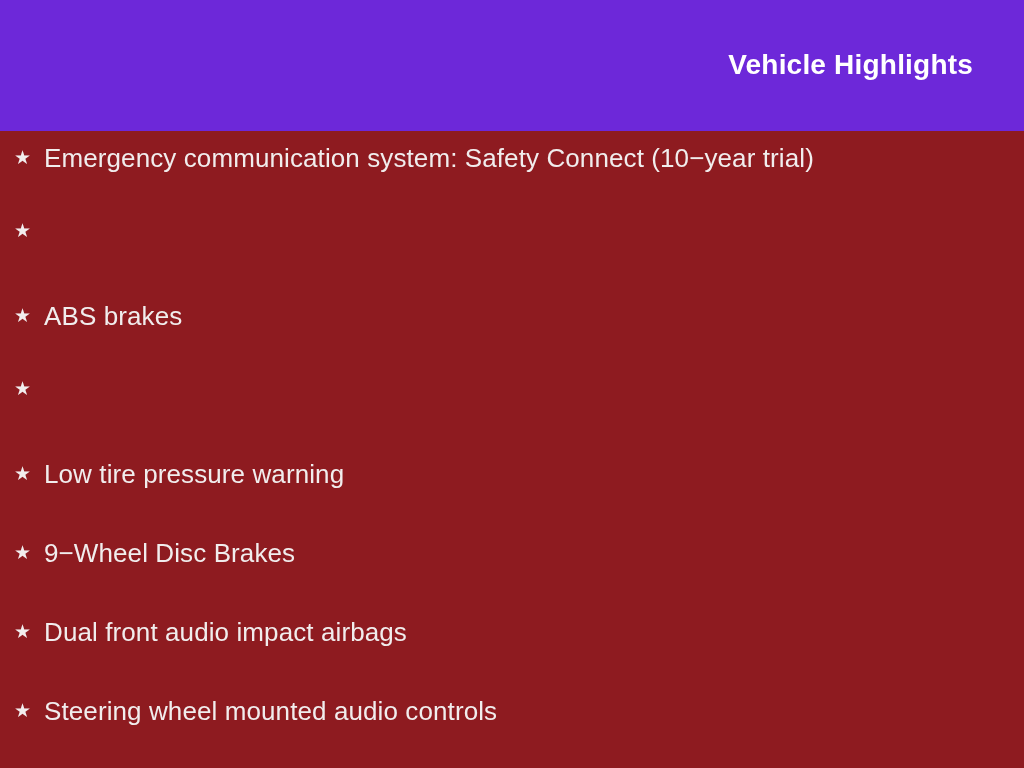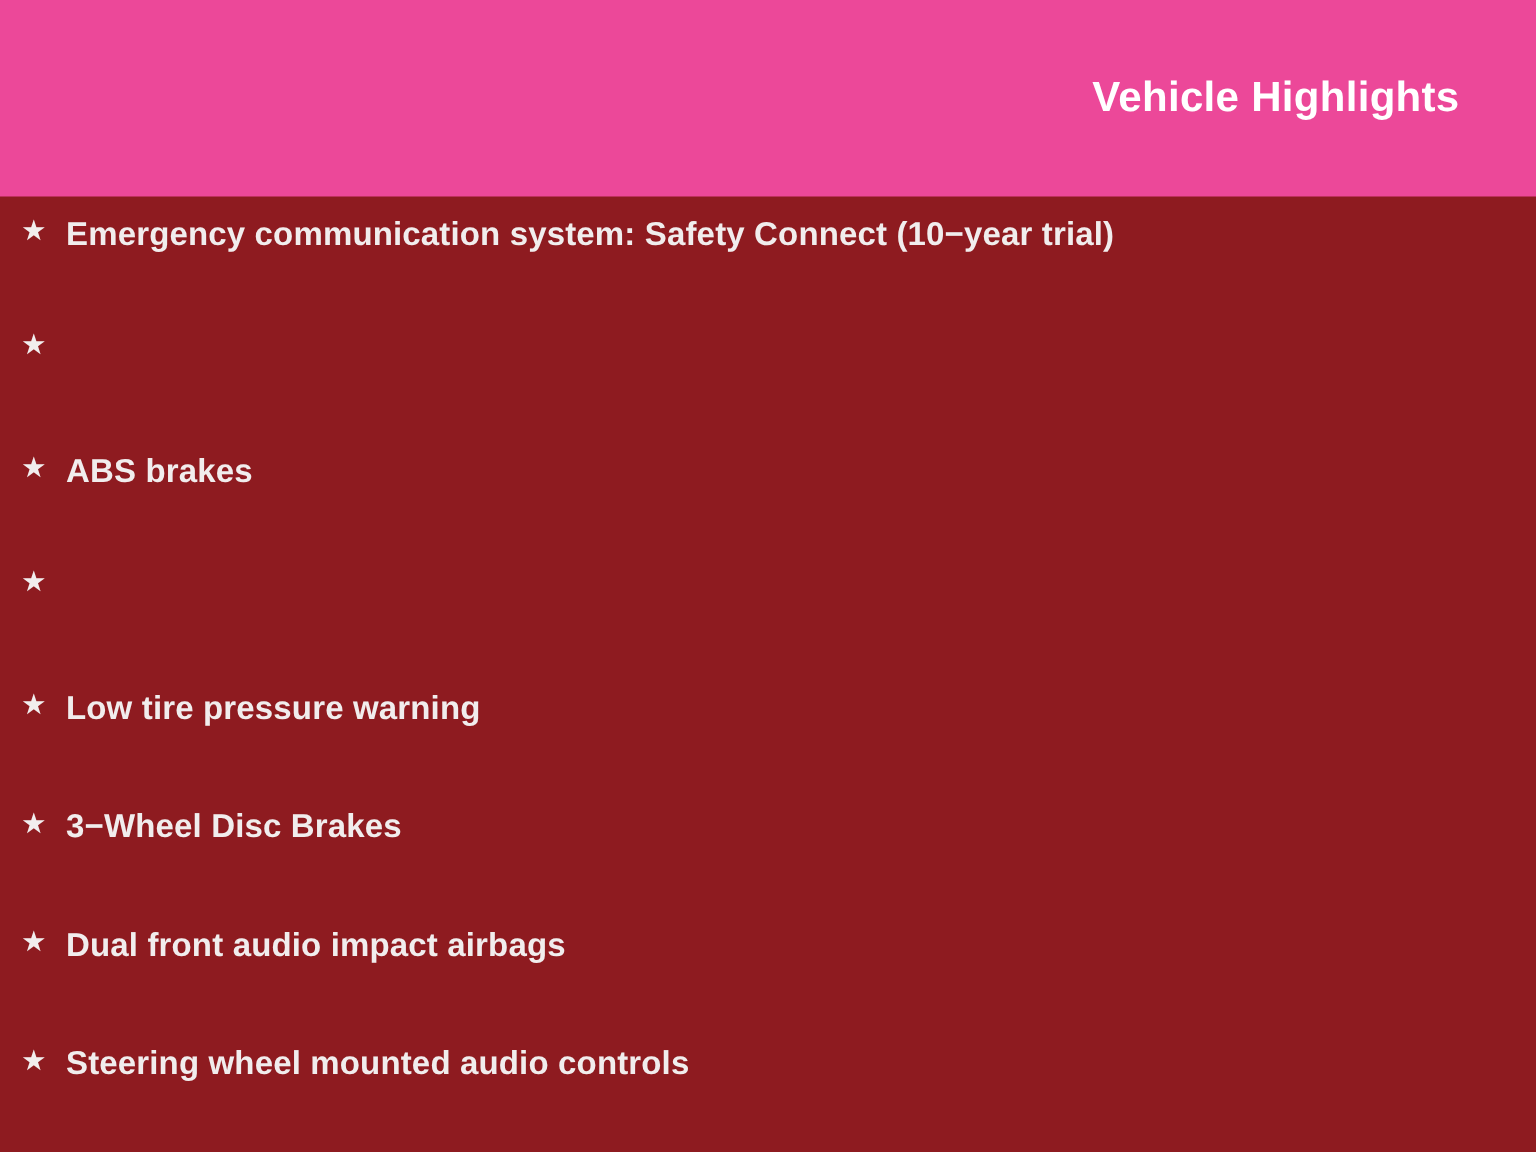--- a/index.html
+++ b/index.html
@@ -24,21 +24,21 @@
     box-sizing: border-box;
   }
 
   
   .header-bar {
     position: absolute;
     left: 0;
     top: 0;
     width: 1024px;
     height: 133px;
-    background: #ec4899;
+    background: #6d28d9;
     display: flex;
     align-items: center;
     justify-content: flex-end;
     box-sizing: border-box;
     padding-right: 51px;
   }
 
   .slide-title {
     color: #ffffff;
     font-family: "Liberation Sans", sans-serif;
@@ -95,22 +95,22 @@
     line-height: 1;
     display: inline-block;
     position: relative;
     top: -3px;
   }
 
   .highlight-label {
     flex: 1 1 auto;
     color: #f1eded;
     font-family: "Liberation Sans", sans-serif;
-    font-size: 22px;
-    font-weight: bold;
+    font-size: 26px;
+    font-weight: normal;
     line-height: 1;
     letter-spacing: 0.1px;
     white-space: nowrap;
   }
 </style>
 </head>
 <body>
 
 <div class="slide">
 
@@ -139,21 +139,21 @@
         <span class="bullet-star">★</span>
       </li>
 
       <li class="highlight-item">
         <span class="bullet-star">★</span>
         <span class="highlight-label">Low tire pressure warning</span>
       </li>
 
       <li class="highlight-item">
         <span class="bullet-star">★</span>
-        <span class="highlight-label">3−Wheel Disc Brakes</span>
+        <span class="highlight-label">9−Wheel Disc Brakes</span>
       </li>
 
       <li class="highlight-item">
         <span class="bullet-star">★</span>
         <span class="highlight-label">Dual front audio impact airbags</span>
       </li>
 
       <li class="highlight-item">
         <span class="bullet-star">★</span>
         <span class="highlight-label">Steering wheel mounted audio controls</span>

